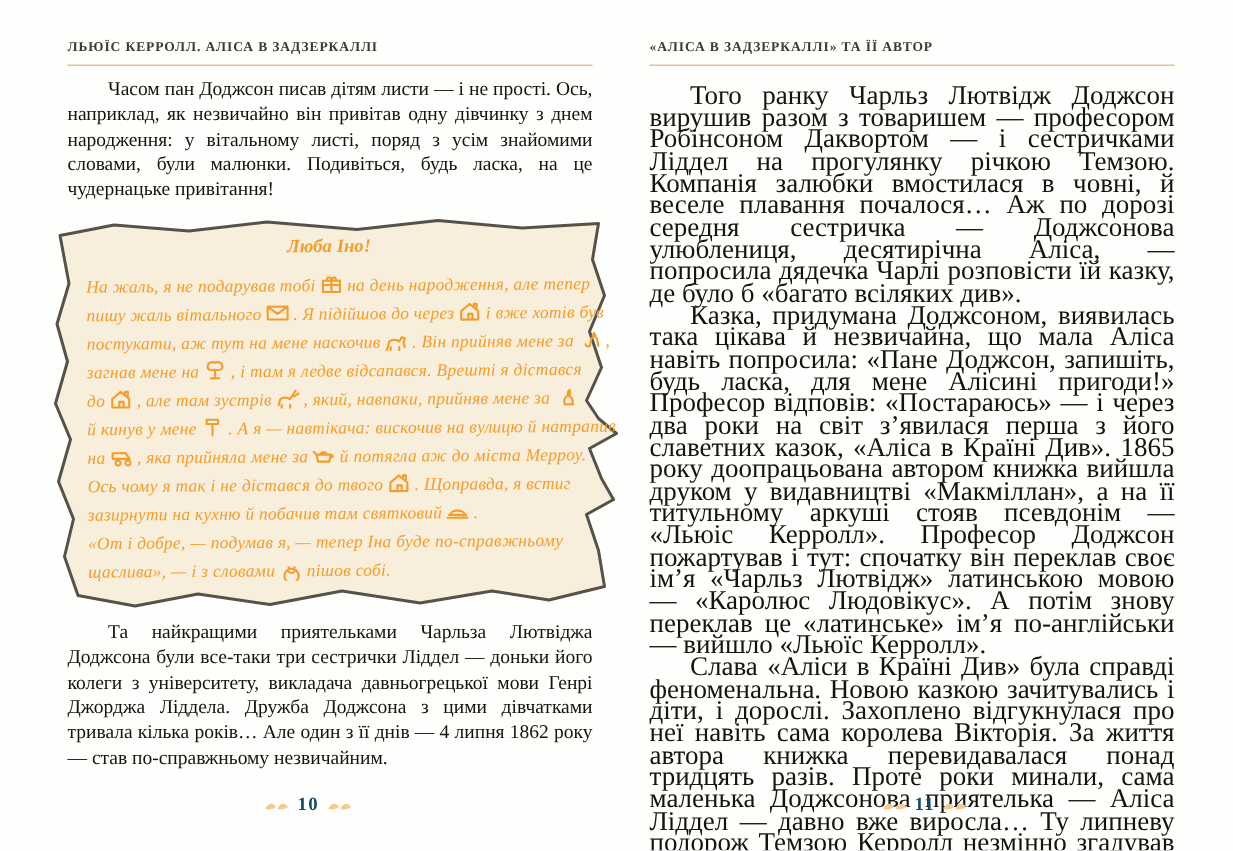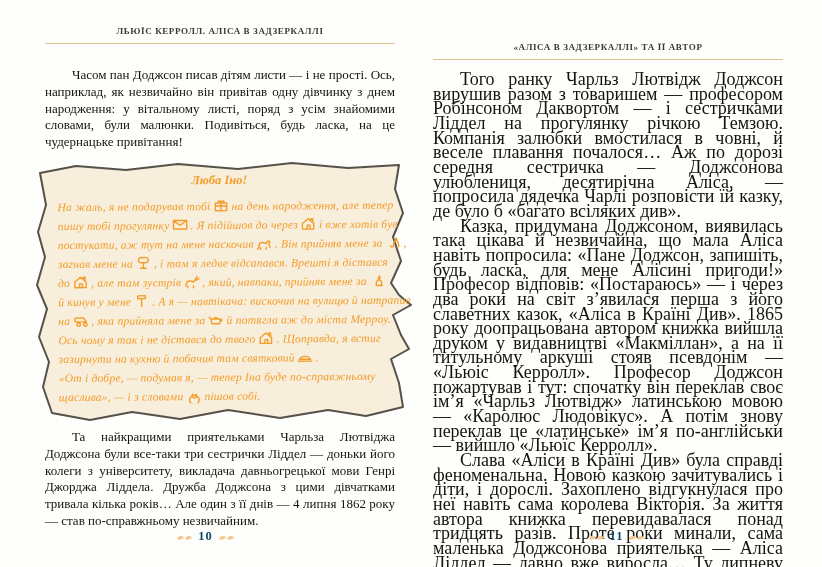--- a/index.html
+++ b/index.html
@@ -7,43 +7,43 @@
     position:relative;
     width:822px;height:567px;
     background:#fefefc;
     font-family:"Liberation Serif", serif;
     color:#15130f;
     display:flex;
     overflow:hidden;
   }
   .page{position:relative;width:411px;height:567px;box-sizing:border-box;}
   .page.left {padding:0 16px 0 45px;}
-  .page.right{padding:16px 39px 0 22px;}
+  .page.right{padding:0 39px 0 22px;}
 
   .running-head{
     margin-top:26px;
-    text-align:center;
+    text-align:left;
     font-size:9px;
     font-weight:bold;
     letter-spacing:0.6px;
     color:#3b3a33;
     padding-bottom:7px;
     border-bottom:1.5px solid #dfc08a;
     white-space:nowrap;
   }
 
   .body-par{
     text-align:justify;
     text-indent:27px;
     margin:0;
     hyphens:auto;
   }
   .left .body-par{font-size:13px;line-height:16.8px;}
   .right .body-par{font-size:18px;line-height:14.65px;}
-  .left .par-top{margin-top:23px;}
+  .left .par-top{margin-top:7px;}
   .left .par-bottom{margin-top:0;}
   .right .par-first{margin-top:12px;}
 
   
   .letter{
     position:relative;
     margin:6px 0 0 -15px;
     width:382px;
     height:272px;
   }
@@ -96,21 +96,21 @@
                  L365 32 L373 56 L363 80 L371 104 L361 126 L369 138 L381 148 L363 158 L371 178 L379 192 L361 202 L369 226 L373 250
                  L336 259 L298 253 L250 261 L198 253 L150 262 L102 255 L60 263 L22 256
                  L13 230 L19 205 L9 180 L17 152 L7 128 L15 100 L8 75 L16 48 Z" fill="#f7eedb" stroke="#56524a" stroke-width="2" stroke-linejoin="round"></path>
       </svg>
       <div class="letter-inner">
         <div class="letter-salutation">Люба Іно!</div>
 
       <div class="letter-line"><span class="ltxt">На жаль, я не подарував тобі</span><span class="lic"><svg width="17" height="16" viewBox="0 0 18 16">
                 <path d="M3 6h12v8H3z M9 6v8 M3 9h12 M6 6C5 3 9 3 9 6 M12 6c1-3-3-3-3 0" fill="none" stroke="#f49d2b" stroke-width="1.5" stroke-linecap="round" stroke-linejoin="round"></path>
               </svg></span><span class="ltxt">на день народження, але тепер</span></div>
-          <div class="letter-line"><span class="ltxt">пишу тобі прогулянку</span><span class="lic"><svg width="17" height="16" viewBox="0 0 18 16">
+          <div class="letter-line"><span class="ltxt">пишу жаль вітального</span><span class="lic"><svg width="17" height="16" viewBox="0 0 18 16">
                 <path d="M2 4h14v9H2z M2 4l7 5 7-5" fill="none" stroke="#f49d2b" stroke-width="1.5" stroke-linecap="round" stroke-linejoin="round"></path>
               </svg></span><span class="ltxt">. Я підійшов до через</span><span class="lic"><svg width="17" height="16" viewBox="0 0 18 16">
                 <path d="M3 14V8l6-5 6 5v6z M8 14v-4h3v4 M12 5V3h2v3" fill="none" stroke="#f49d2b" stroke-width="1.5" stroke-linecap="round" stroke-linejoin="round"></path>
               </svg></span><span class="ltxt">і вже хотів був</span></div>
           <div class="letter-line"><span class="ltxt">постукати, аж тут на мене наскочив</span><span class="lic"><svg width="17" height="16" viewBox="0 0 18 16">
                 <path d="M3 13l1-4c2-1.5 5-1.5 7 0l2-3 2 1-1 3 1 3 M5 13v2 M11 13v2 M3 13l-1 2" fill="none" stroke="#f49d2b" stroke-width="1.5" stroke-linecap="round" stroke-linejoin="round"></path>
               </svg></span><span class="ltxt">. Він прийняв мене за</span><span class="lic"><svg width="17" height="16" viewBox="0 0 18 16">
                 <path d="M9 13l1-5c1-2 3-2 4 0l1 5 M11 6l1-2 1 2 M9 13c-2 1-3 0-3-1" fill="none" stroke="#f49d2b" stroke-width="1.5" stroke-linecap="round" stroke-linejoin="round"></path>
               </svg></span><span class="ltxt">,</span></div>
           <div class="letter-line"><span class="ltxt">загнав мене на</span><span class="lic"><svg width="17" height="16" viewBox="0 0 18 16">

